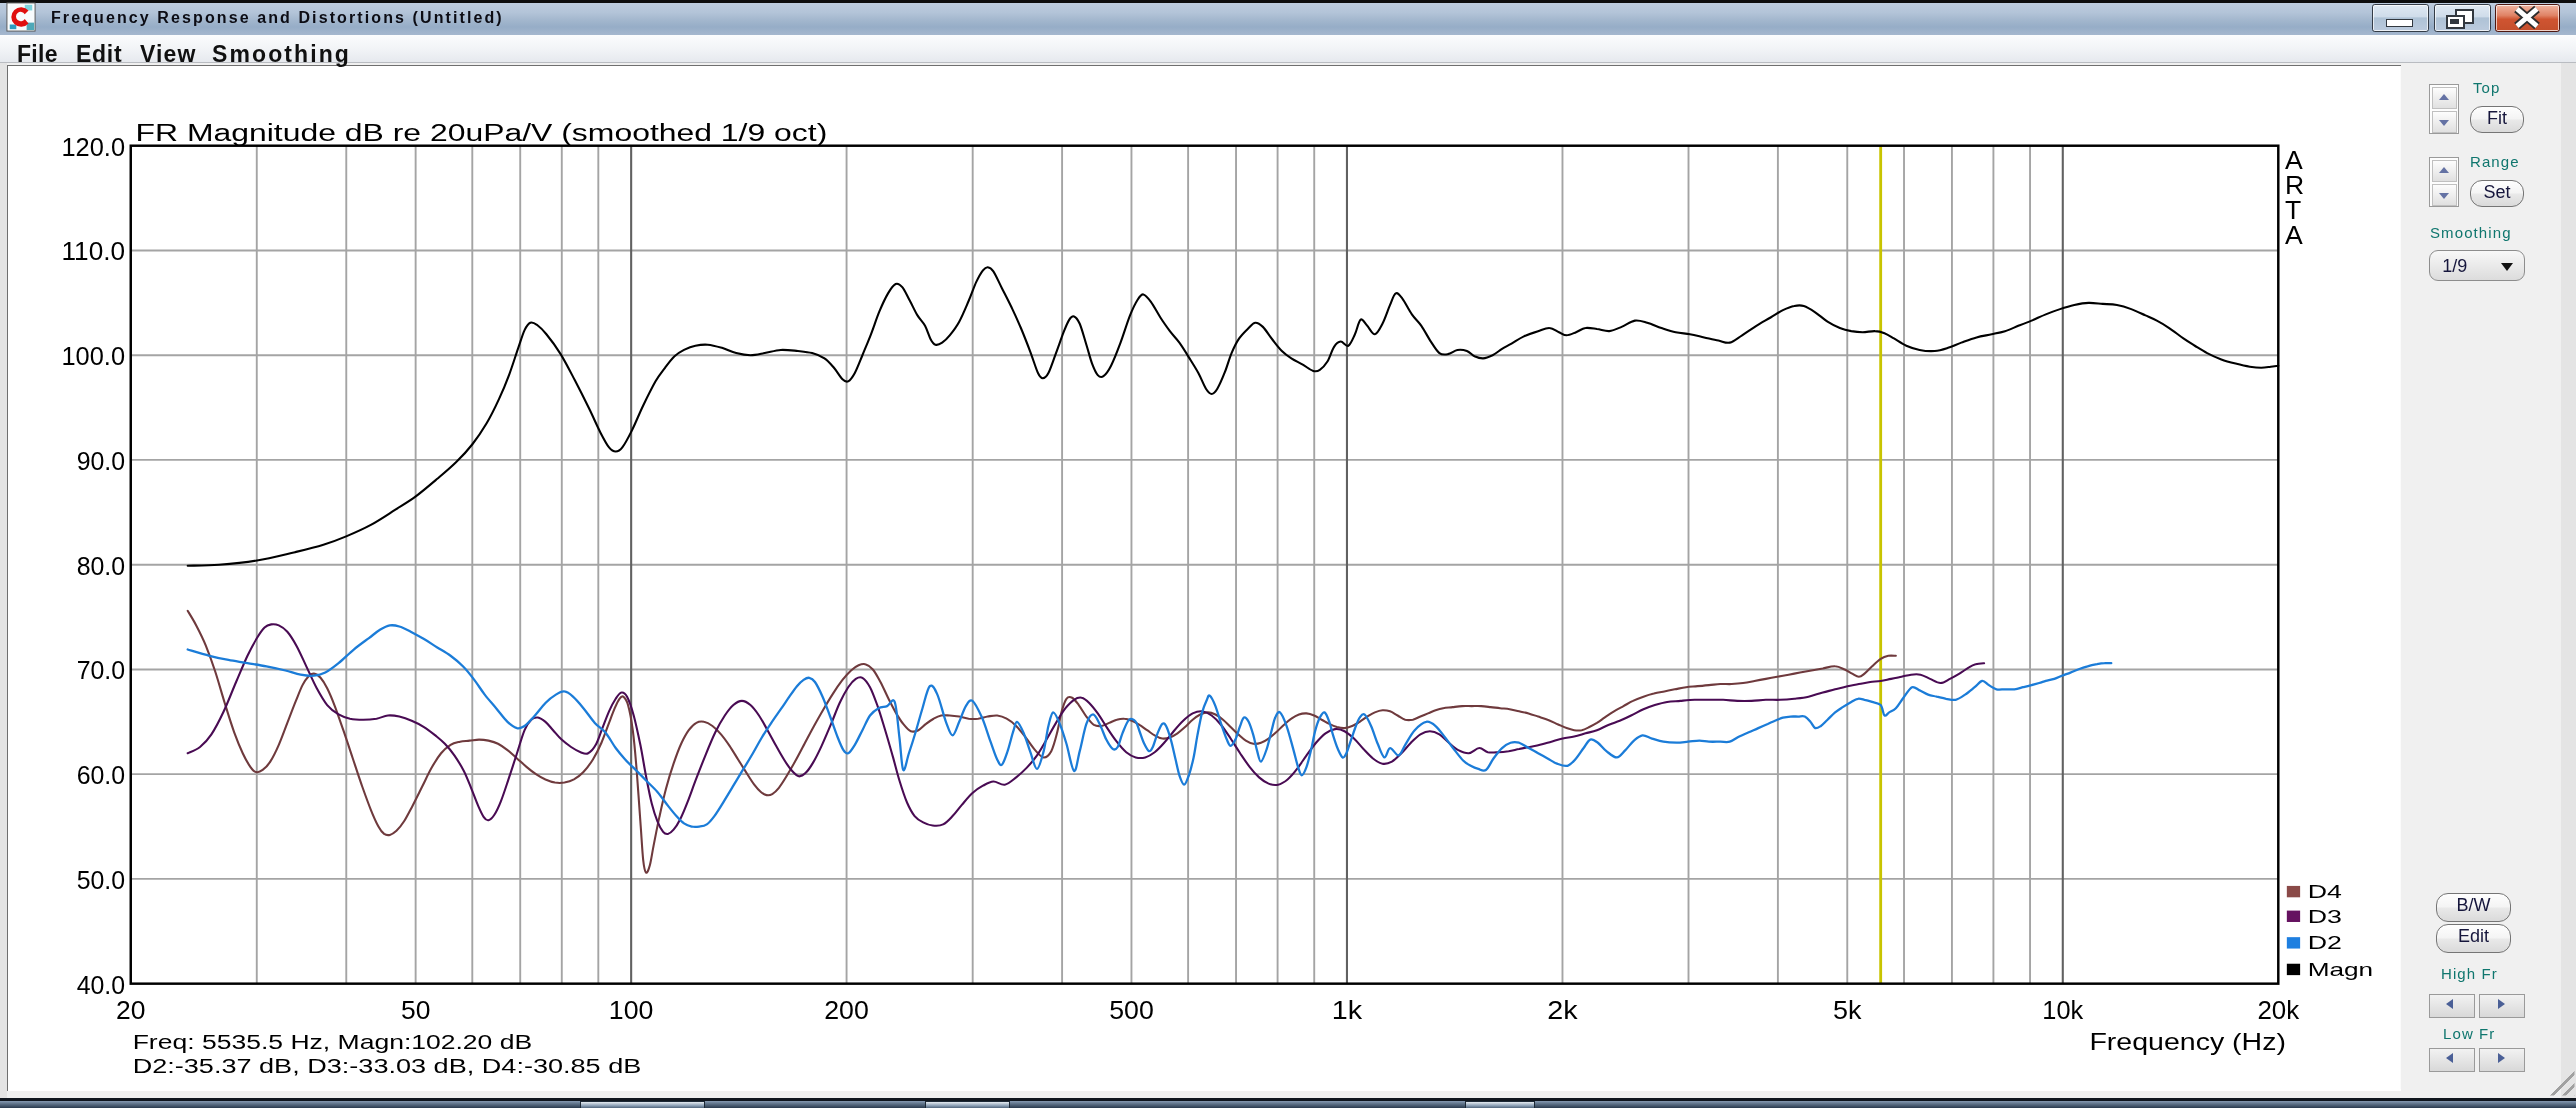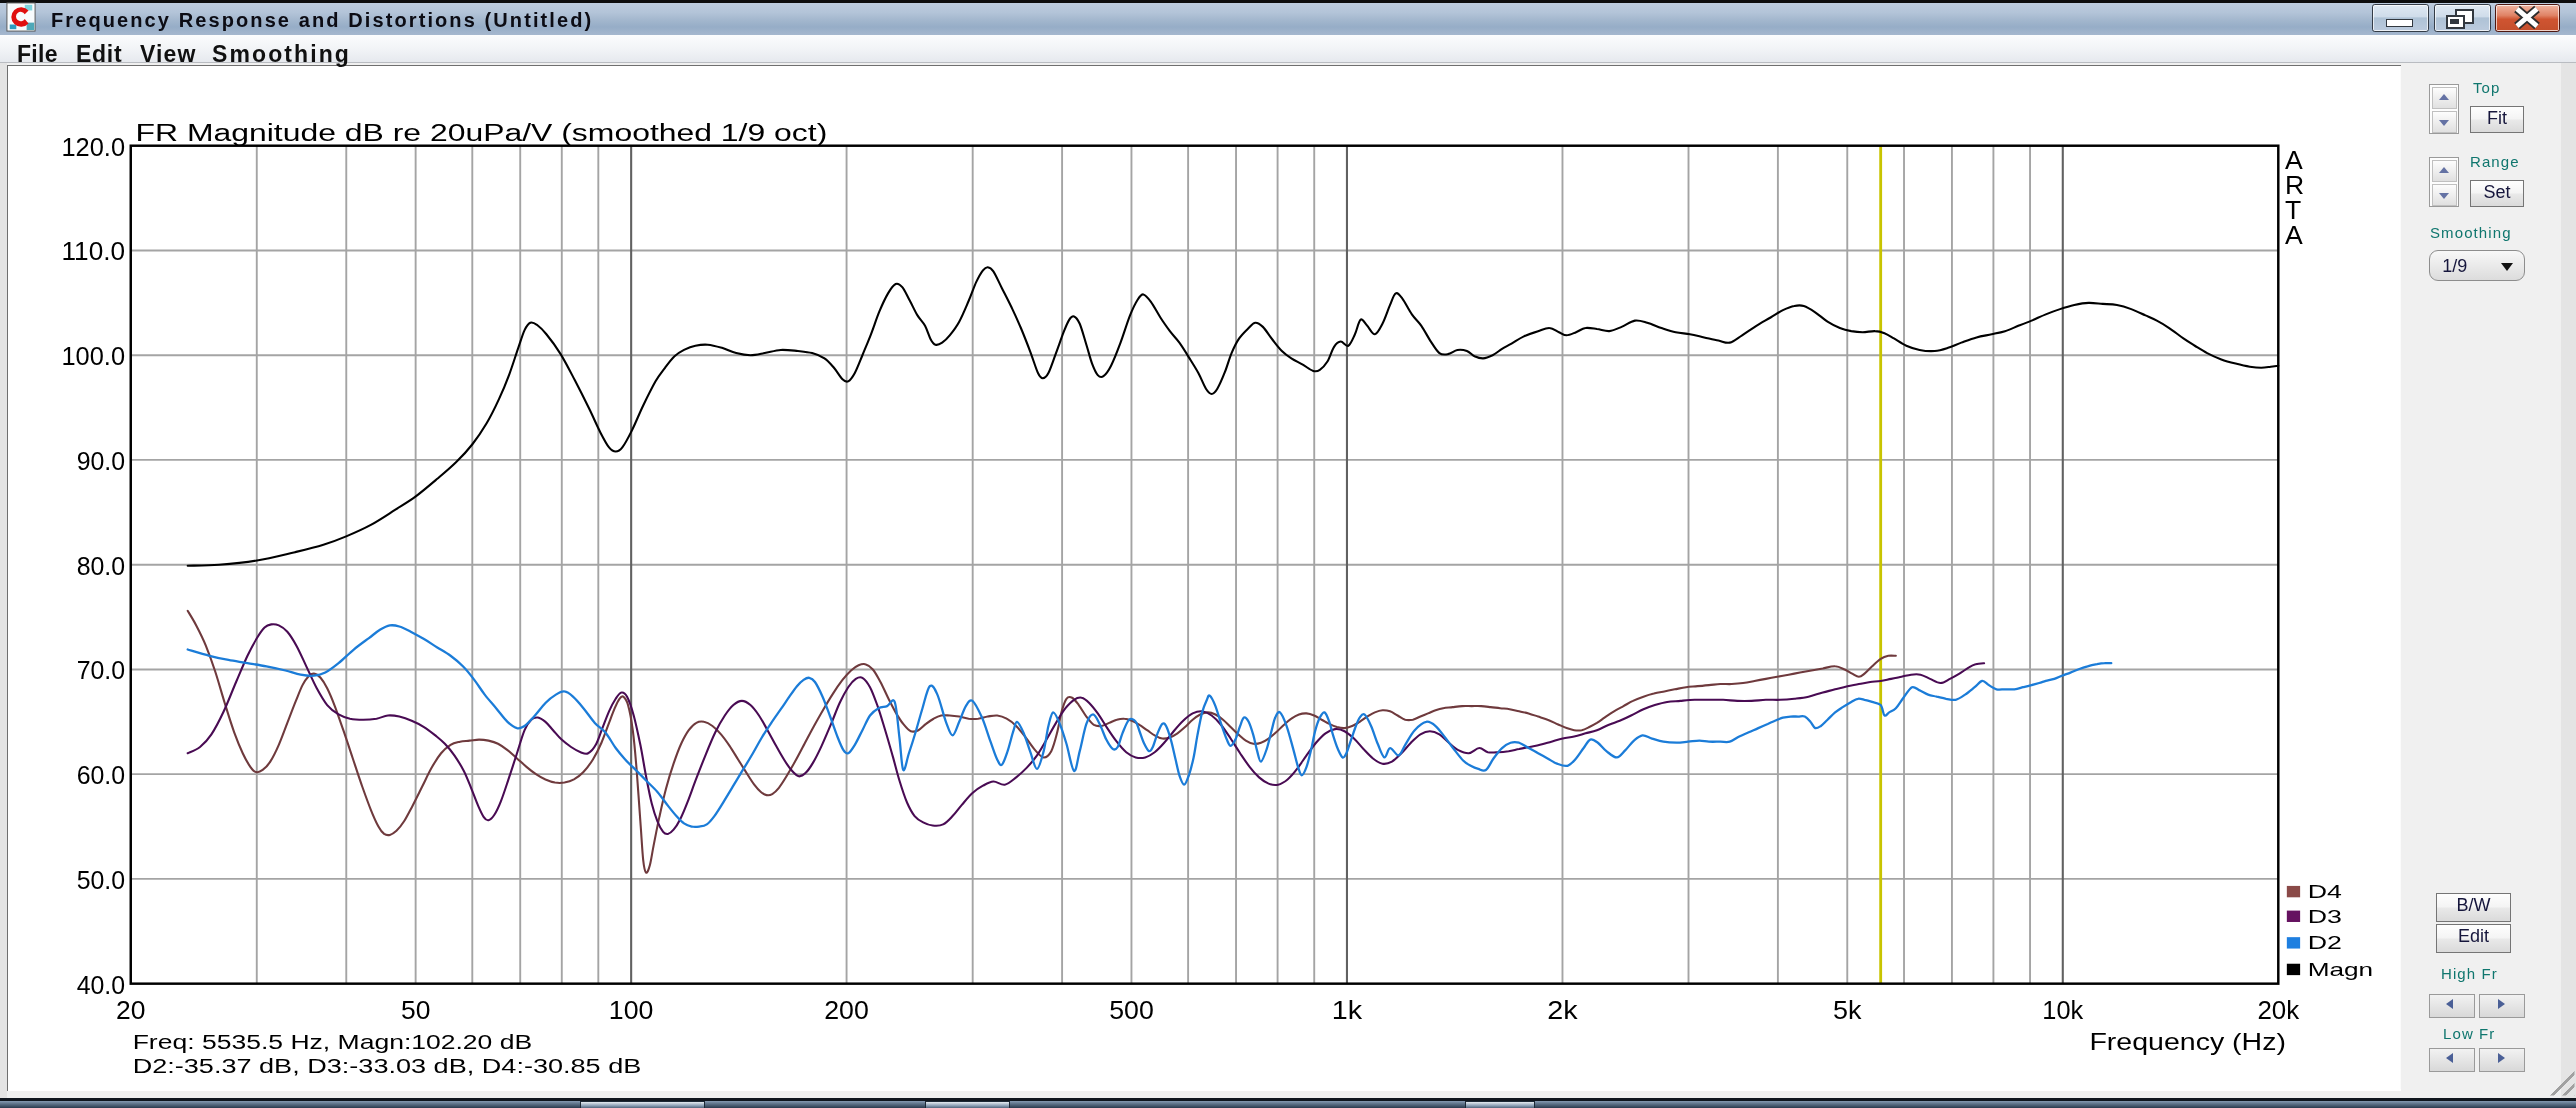--- a/index.html
+++ b/index.html
@@ -1,19 +1,19 @@
 <!DOCTYPE html>
 <html style="font-size:15px"><head><meta charset="utf-8"><style>
 * {margin:0; padding:0; box-sizing:border-box;}
 html,body {width:2576px; height:1109px; overflow:hidden; font-family:"Liberation Sans",sans-serif;}
 #win {position:relative; width:2576px; height:1109px; background:#e8e8e8;}
 #topline {position:absolute; left:0; top:0; width:100%; height:2.8px; background:#0d0d0d;}
 #titlebar {position:absolute; left:0; top:2.8px; width:100%; height:32px;
   background:linear-gradient(180deg,#bdccde 0%,#b3c4d8 30%,#a2b6cd 55%,#96adc7 75%,#a5b7ce 100%);}
-#title {position:absolute; left:51px; top:8.5px; font-size:20px; font-weight:bold; color:#0c0c14; letter-spacing:2.1px;}
+#title {position:absolute; left:51px; top:8.5px; font-size:16px; font-weight:bold; color:#0c0c14; letter-spacing:2.1px;}
 #icon {position:absolute; left:5.7px; top:1.9px;}
 .wbtn {position:absolute; top:3.8px; height:28.5px; border:1.9px solid #343c47; border-radius:2.8px;
   background:linear-gradient(180deg,#dfe9f3 0%,#cfdcea 45%,#aec2d6 50%,#bccbdd 100%);
   box-shadow:inset 0 0 0 0.9px rgba(255,255,255,.75);}
 #bmin {left:2372px; width:57px;}
 #bmax {left:2434px; width:57px;}
 #bclose {left:2495px; width:65px; border-color:#4e1710;
   background:linear-gradient(180deg,#f0b5a2 0%,#e08366 40%,#cf5431 55%,#c44f2c 100%);}
 #bmin i {position:absolute; left:13.3px; top:14.2px; width:26.6px; height:7.6px; background:#fff; border:1.9px solid #32383f; display:block;}
 #bmax b1 {position:absolute; left:20px; top:4.7px; width:19px; height:15px; border:2.8px solid #32383f; background:#fff; display:block;}
@@ -30,21 +30,21 @@
 #panel {position:absolute; left:2400px; top:66px; width:160px; height:1023px; background:#f0f0f0;}
 .plabel {position:absolute; font-size:15px; letter-spacing:1.1px; color:#0f766e;}
 .spin {position:absolute; left:2429px; width:30px; height:50px; background:#fdfdfd; border:0.9px solid #9a9a9a;}
 .spin .u, .spin .d {position:absolute; left:1.9px; width:25px; height:22px;
   background:linear-gradient(180deg,#fdfdfd,#e0e0e0); border:0.9px solid #c0c0c0;}
 .spin .u {top:1.9px;} .spin .d {top:26px;}
 .tri-u {position:absolute; left:6.6px; top:6.6px; width:0; height:0;
   border-left:5.7px solid transparent; border-right:5.7px solid transparent; border-bottom:6.6px solid #6472a4;}
 .tri-d {position:absolute; left:6.6px; top:7.6px; width:0; height:0;
   border-left:5.7px solid transparent; border-right:5.7px solid transparent; border-top:6.6px solid #6472a4;}
-.btn {position:absolute; border:1.9px solid #757575; border-radius:0; color:#16163c;
+.btn {position:absolute; border:1.9px solid #757575; border-radius:12px; color:#16163c;
   background:linear-gradient(180deg,#fefefe 0%,#f4f4f4 48%,#e9e9e9 52%,#dadada 100%);
   font-size:18px; text-align:center; padding-top:0.9px;}
 #combo {position:absolute; left:2429px; top:250px; width:96px; height:31px; border:1.9px solid #8d8d8d; border-radius:9px;
   background:linear-gradient(180deg,#f8f8f8,#dcdcdc); font-size:18px; color:#16163c;}
 #combo .ct {position:absolute; left:12.3px; top:4.7px;}
 #combo .ca {position:absolute; right:11.4px; top:12.3px; width:0; height:0;
   border-left:6.6px solid transparent; border-right:6.6px solid transparent; border-top:8.5px solid #111;}
 .abtn {position:absolute; width:46px; height:24px; background:linear-gradient(180deg,#f2f2f2,#d8d8d8);
   border:1.9px solid #9a9a9a;}
 .al {position:absolute; left:16px; top:3.8px; width:0; height:0;

